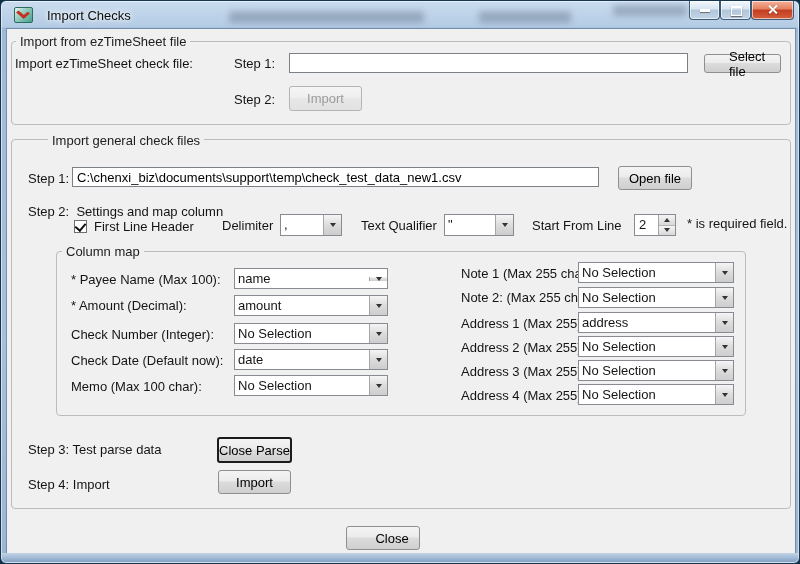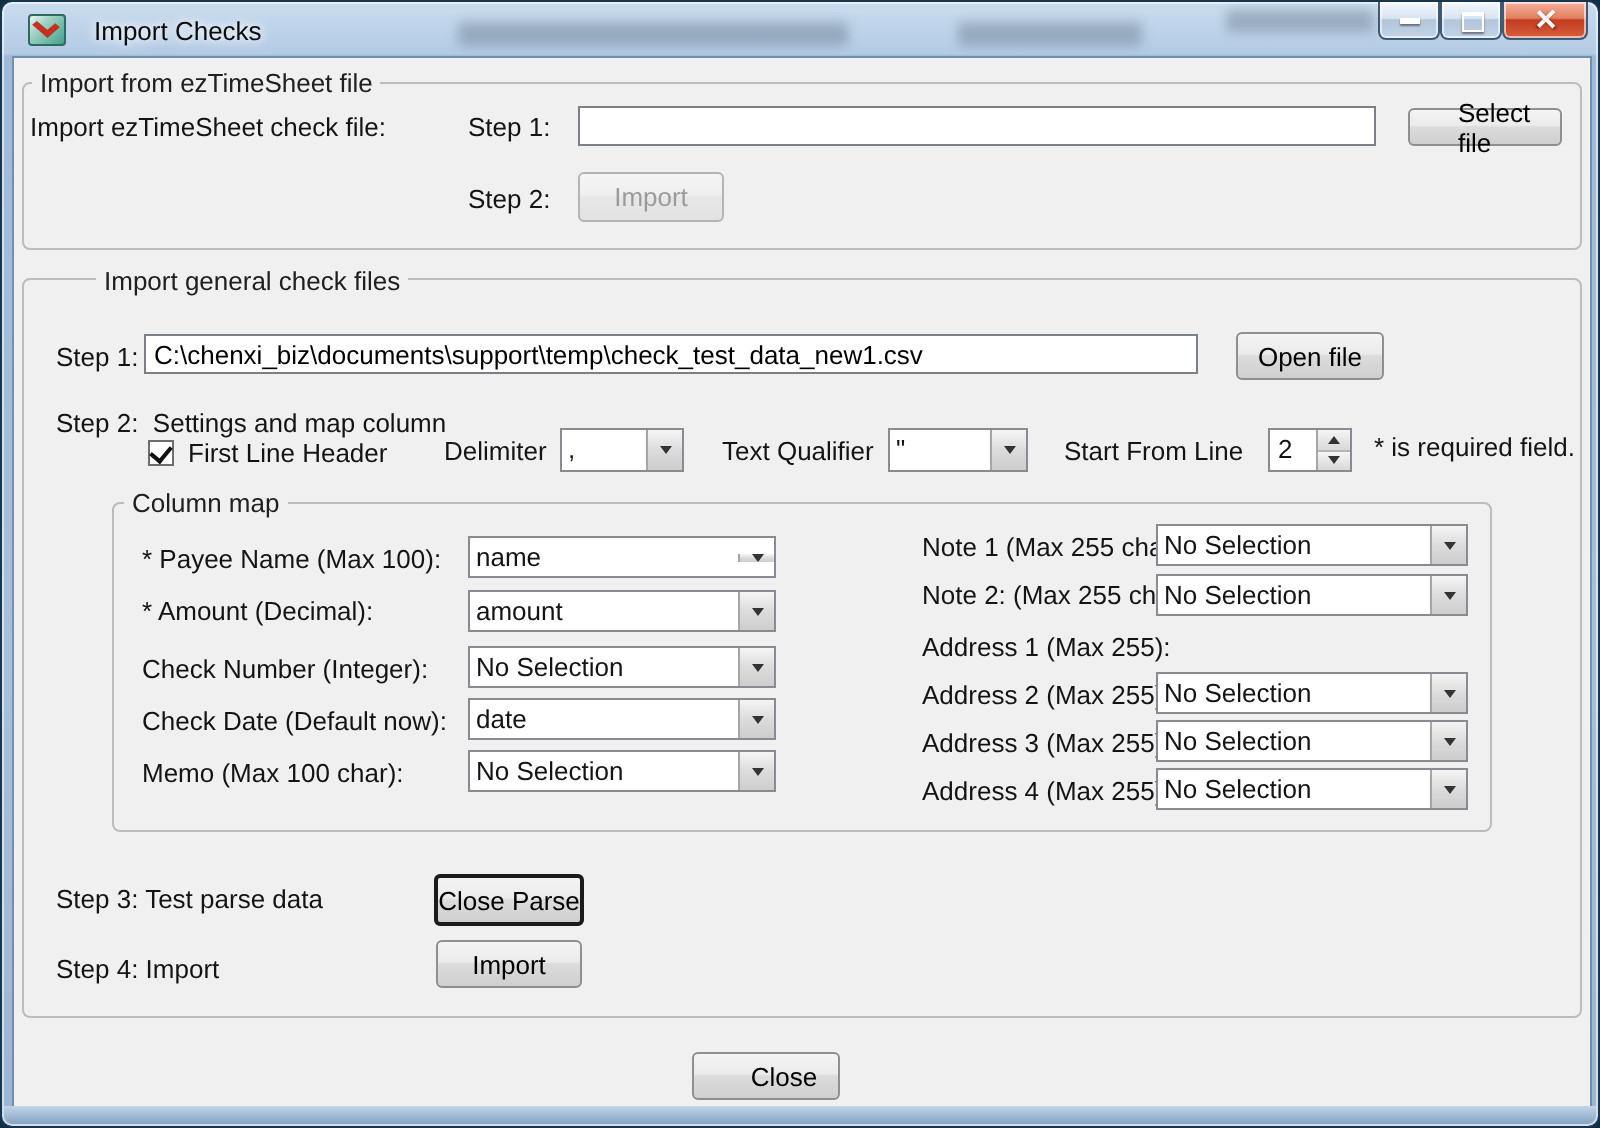--- a/index.html
+++ b/index.html
@@ -190,20 +190,26 @@
 
   <div class="lbl" style="left:460px;top:289px;">Note 2: (Max 255 char):</div>
   <div class="combo" style="left:577px;top:286px;width:156px;height:21px;">
     <span class="cval">No Selection</span>
     <span class="dd">
         <i class="tri-down"></i>
       </span>
   </div>
 
   <div class="lbl" style="left:460px;top:315px;">Address 1 (Max 255):</div>
+  <div class="combo" style="left:577px;top:311px;width:156px;height:21px;">
+    <span class="cval">address</span>
+    <span class="dd">
+        <i class="tri-down"></i>
+      </span>
+  </div>
 
   <div class="lbl" style="left:460px;top:339px;">Address 2 (Max 255):</div>
   <div class="combo" style="left:577px;top:335px;width:156px;height:21px;">
     <span class="cval">No Selection</span>
     <span class="dd">
         <i class="tri-down"></i>
       </span>
   </div>
 
   <div class="lbl" style="left:460px;top:363px;">Address 3 (Max 255):</div>

